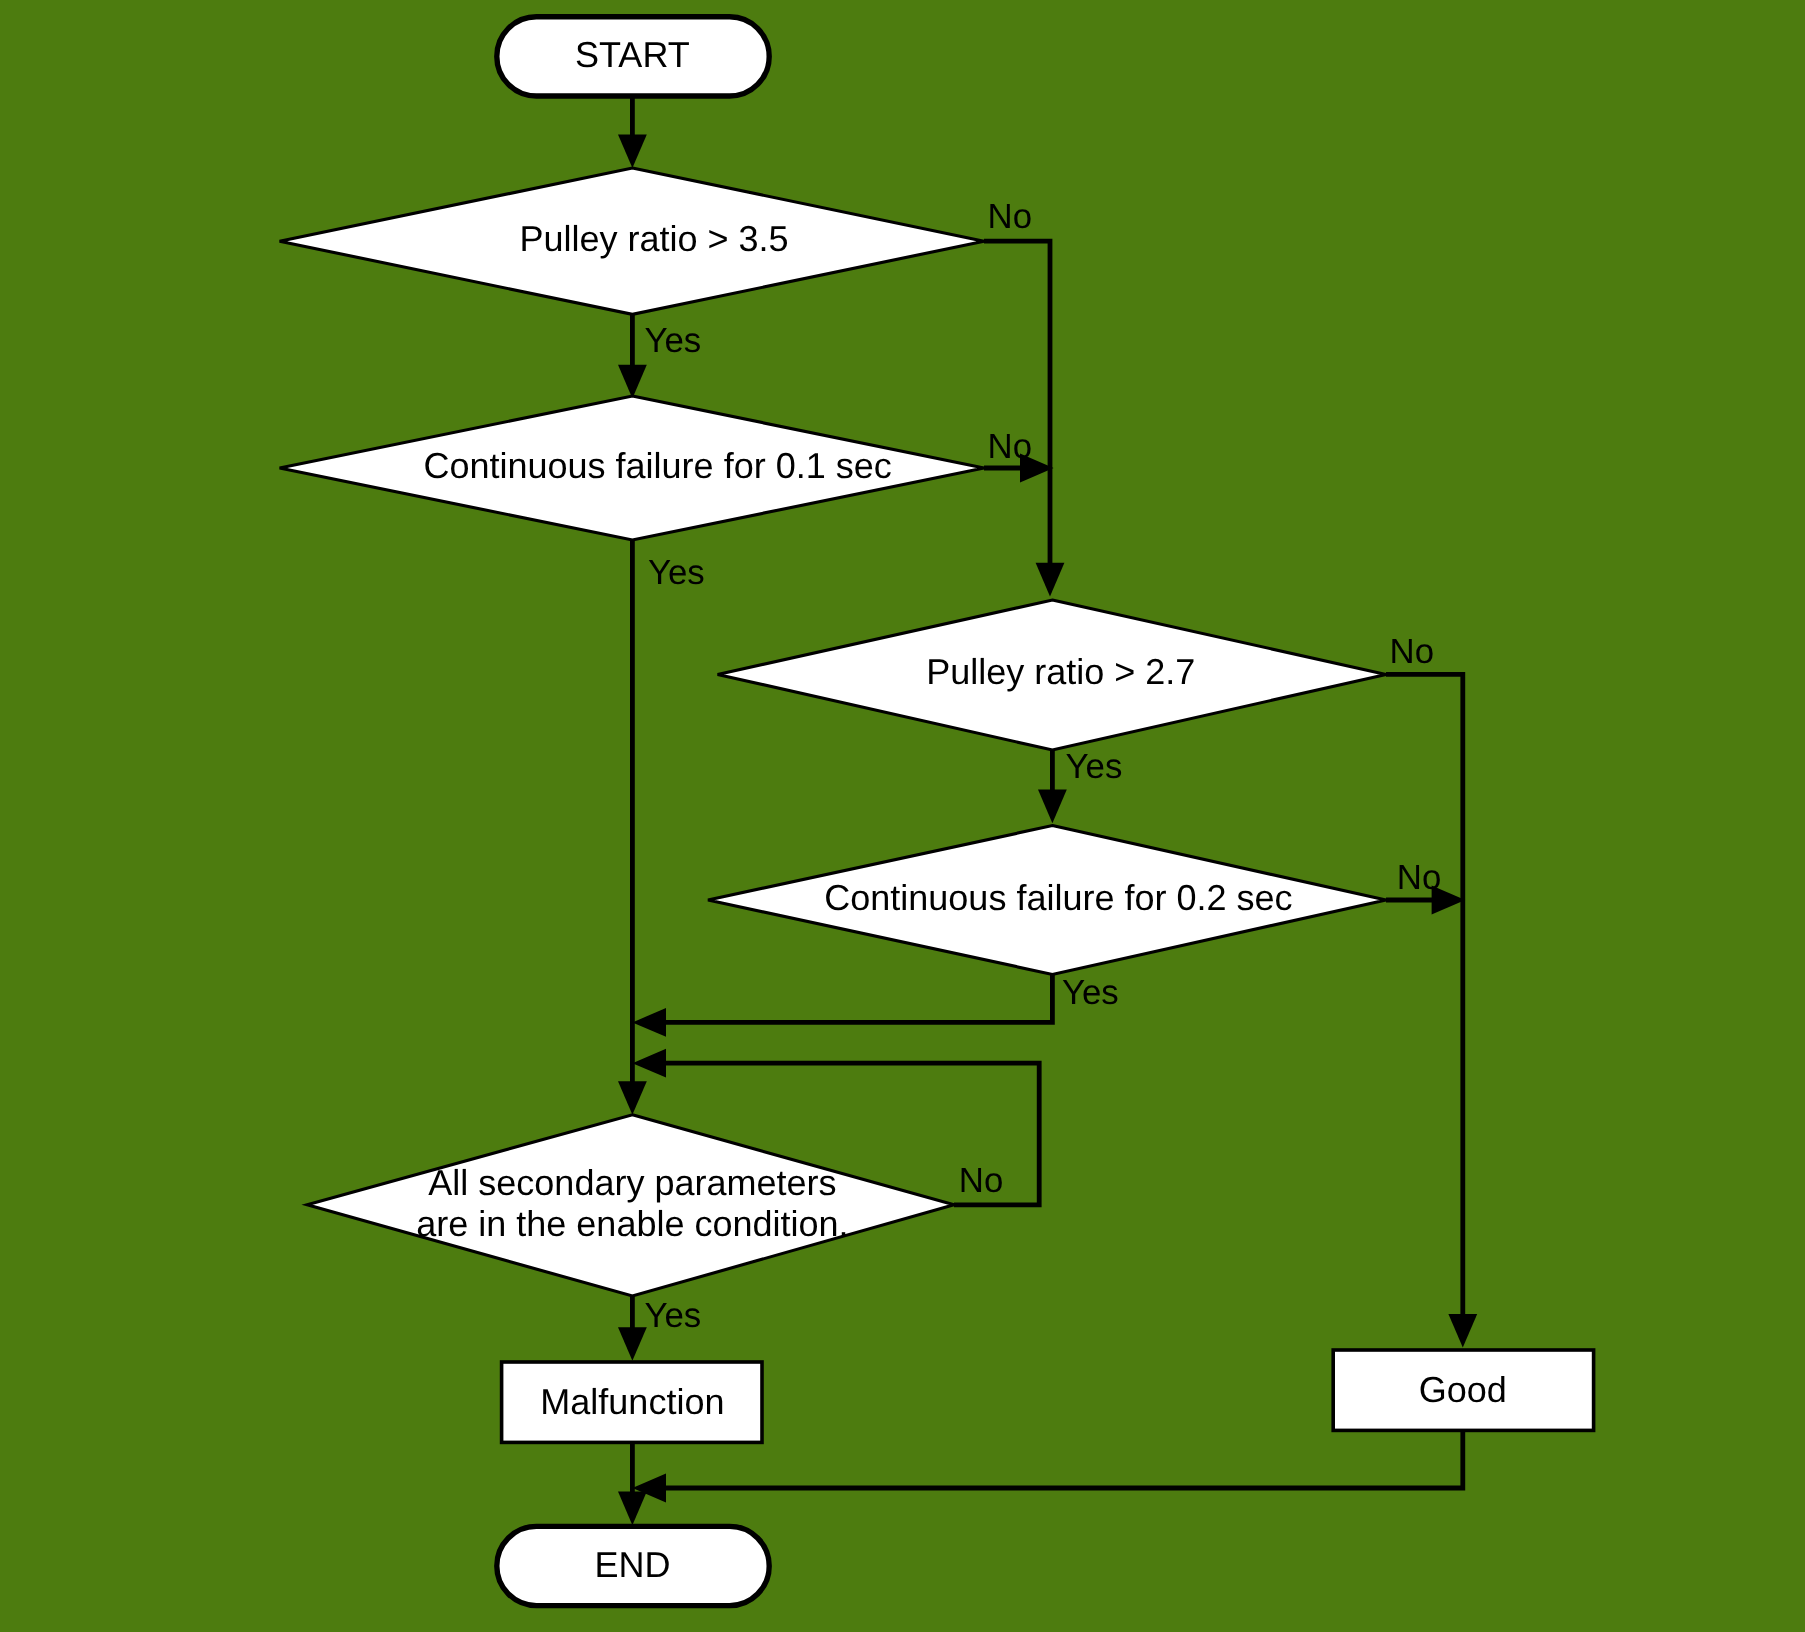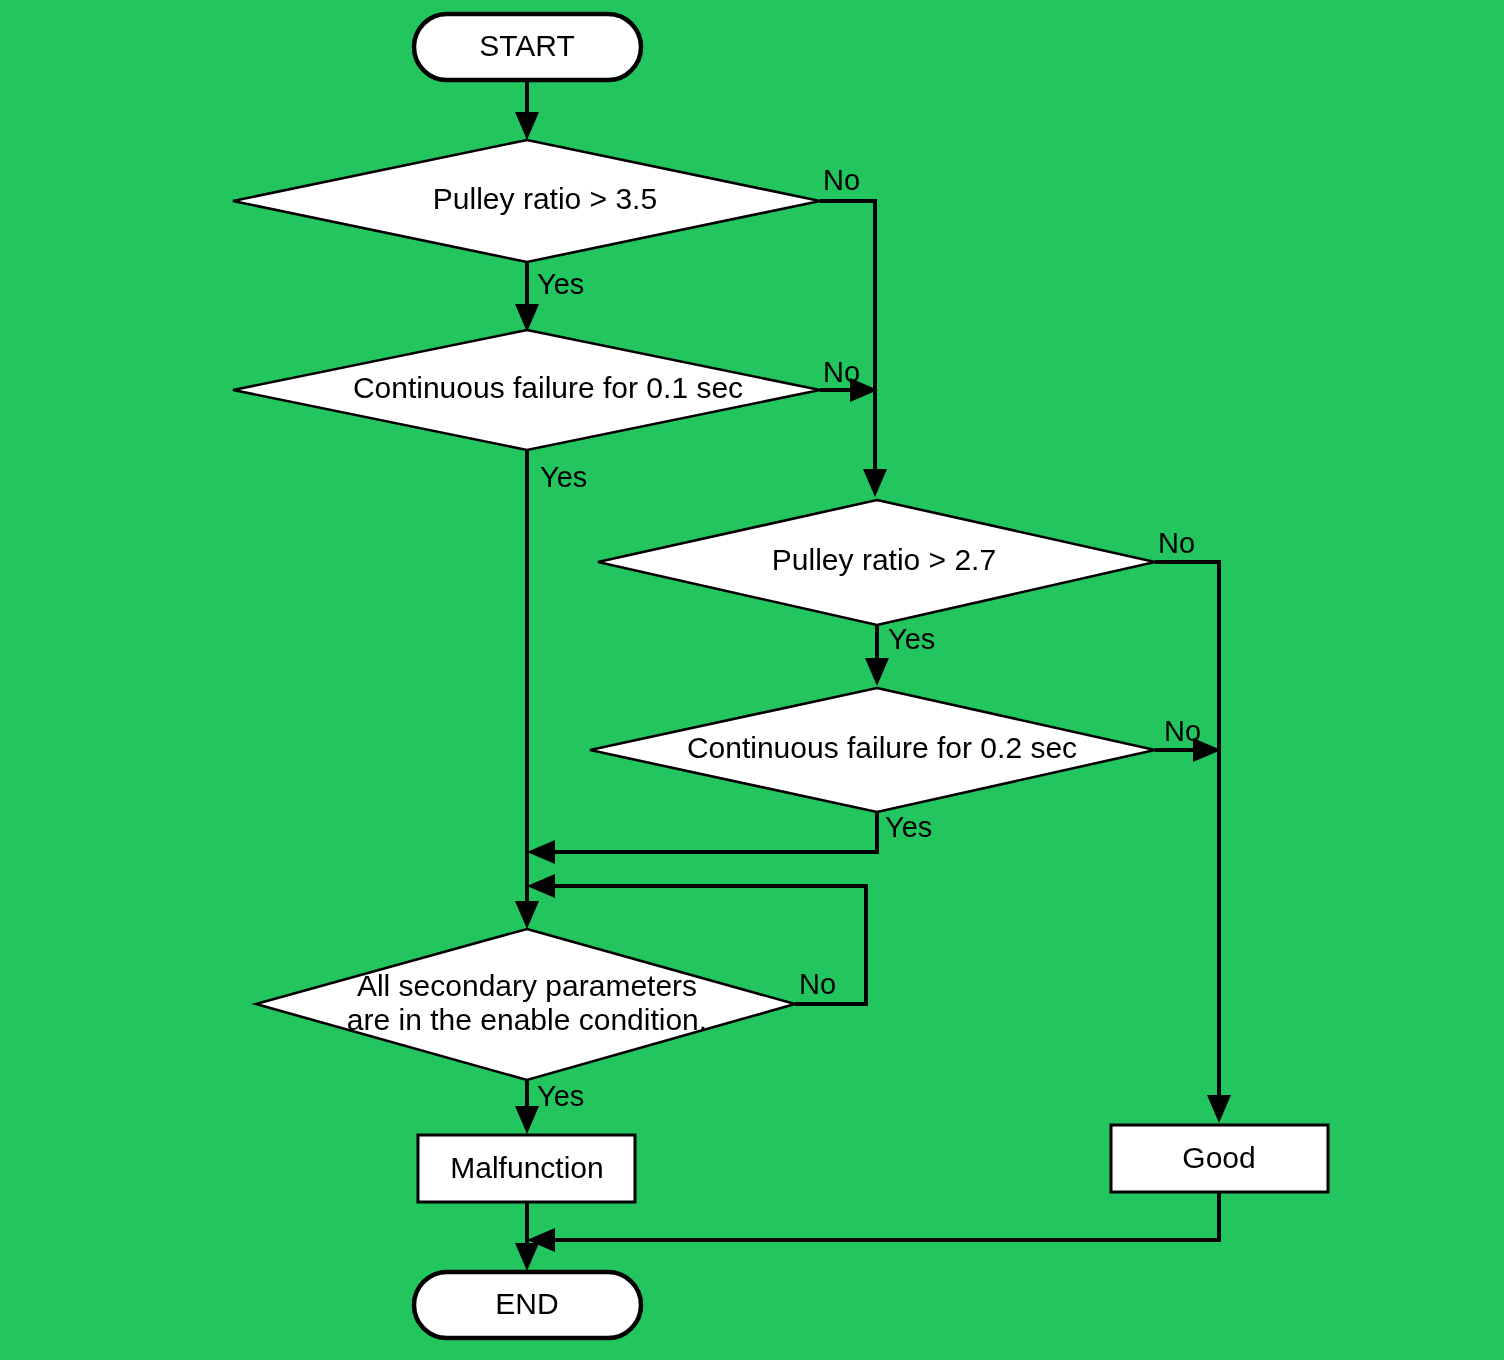--- a/index.html
+++ b/index.html
@@ -4,21 +4,21 @@
 <style>
   html, body {
     margin: 0;
     padding: 0;
     background: #ffffff;
   }
   #diagram-root {
     position: relative;
     width: 1504px;
     height: 1360px;
-    background: #22c55e;
+    background: #4d7c0f;
     font-family: "Liberation Sans", sans-serif;
   }
   svg#flow {
     display: block;
     width: 1504px;
     height: 1360px;
   }
   .shape-stroke {
     fill: #ffffff;
     stroke: #000000;

